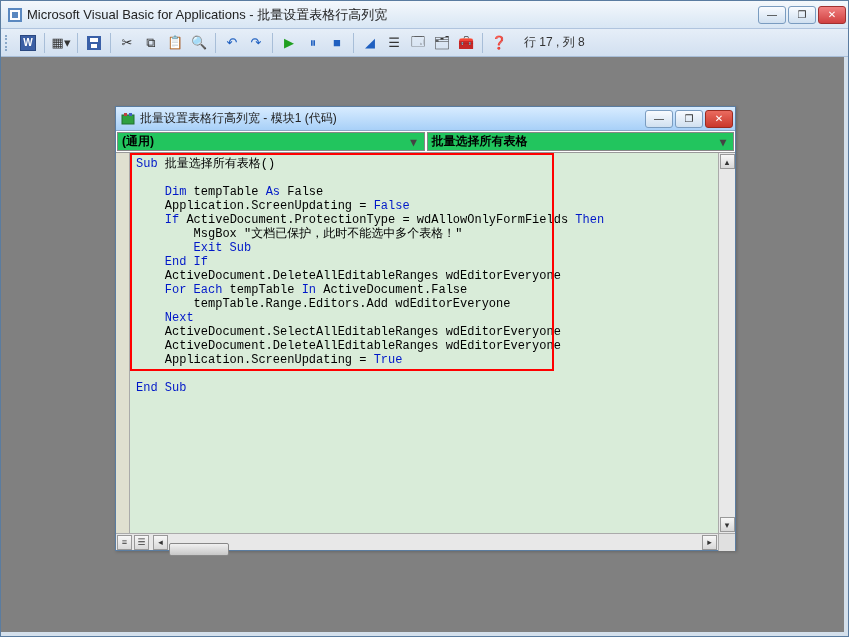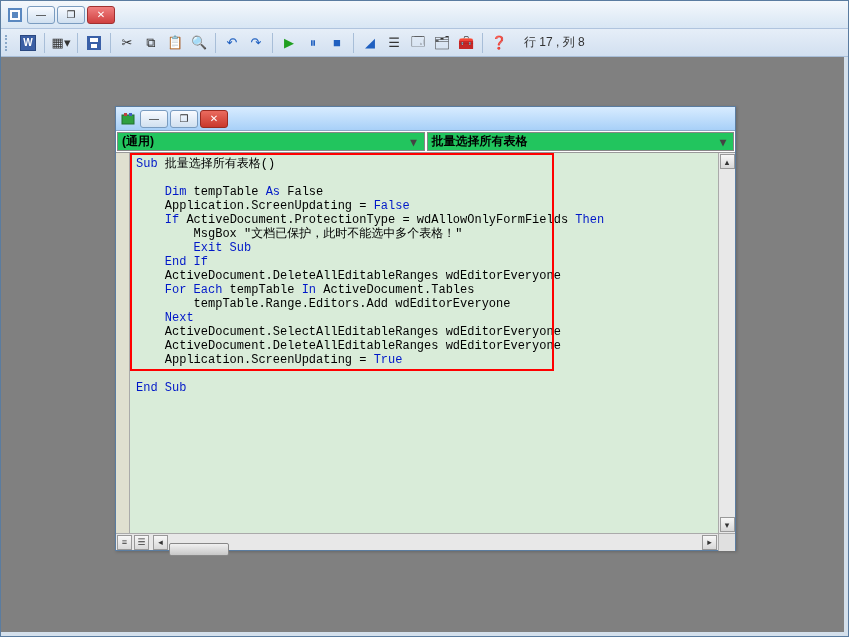--- a/index.html
+++ b/index.html
@@ -141,20 +141,21 @@
 
 <div class="outer-window">
   <div class="titlebar">
     <span class="icon">
         <svg width="14" height="14">
           <rect width="14" height="14" fill="#5a88c0"></rect>
           <rect x="2" y="2" width="10" height="10" fill="#fff"></rect>
           <rect x="4" y="4" width="6" height="6" fill="#5a88c0"></rect>
         </svg>
       </span>
+    <span class="title">Microsoft Visual Basic for Applications - 批量设置表格行高列宽</span>
     <div class="win-btns">
       <div class="win-btn">—</div>
       <div class="win-btn">❐</div>
       <div class="win-btn close">✕</div>
     </div>
   </div>
 
   <div class="toolbar">
     <div class="menu-handle"></div>
     <div class="tb-btn">
@@ -197,20 +198,21 @@
   <div class="client">
     <div class="code-window">
       <div class="code-titlebar">
         <span class="icon">
             <svg width="14" height="14">
               <rect x="1" y="3" width="12" height="9" fill="#30a040" stroke="#207030"></rect>
               <rect x="3" y="1" width="3" height="3" fill="#c04040"></rect>
               <rect x="8" y="1" width="3" height="3" fill="#4060c0"></rect>
             </svg>
           </span>
+        <span class="title">批量设置表格行高列宽 - 模块1 (代码)</span>
         <div class="win-btns">
           <div class="win-btn">—</div>
           <div class="win-btn">❐</div>
           <div class="win-btn close-small">✕</div>
         </div>
       </div>
       <div class="dropdowns">
         <div class="dd">
           <span>(通用)</span>
           <span class="arrow">▾</span>
@@ -224,21 +226,21 @@
         <div class="code-gutter"></div>
         <div class="code-area"><span class="kw">Sub</span><span> 批量选择所有表格()</span>
 <span></span>
 <span class="kw">    Dim</span><span> tempTable </span><span class="kw">As</span><span> False</span>
 <span>    Application.ScreenUpdating = </span><span class="kw">False</span>
 <span class="kw">    If</span><span> ActiveDocument.ProtectionType = wdAllowOnlyFormFields </span><span class="kw">Then</span>
 <span>        MsgBox "文档已保护，此时不能选中多个表格！"</span>
 <span class="kw">        Exit Sub</span>
 <span class="kw">    End If</span>
 <span>    ActiveDocument.DeleteAllEditableRanges wdEditorEveryone</span>
-<span class="kw">    For Each</span><span> tempTable </span><span class="kw">In</span><span> ActiveDocument.Tables</span>
+<span class="kw">    For Each</span><span> tempTable </span><span class="kw">In</span><span> ActiveDocument.False</span>
 <span>        tempTable.Range.Editors.Add wdEditorEveryone</span>
 <span class="kw">    Next</span>
 <span>    ActiveDocument.SelectAllEditableRanges wdEditorEveryone</span>
 <span>    ActiveDocument.DeleteAllEditableRanges wdEditorEveryone</span>
 <span>    Application.ScreenUpdating = </span><span class="kw">True</span>
 <span></span>
 <span class="kw">End Sub</span>
 <div class="red-box"></div></div>
         <div class="scroll-v">
           <div class="sv-btn">▴</div>

